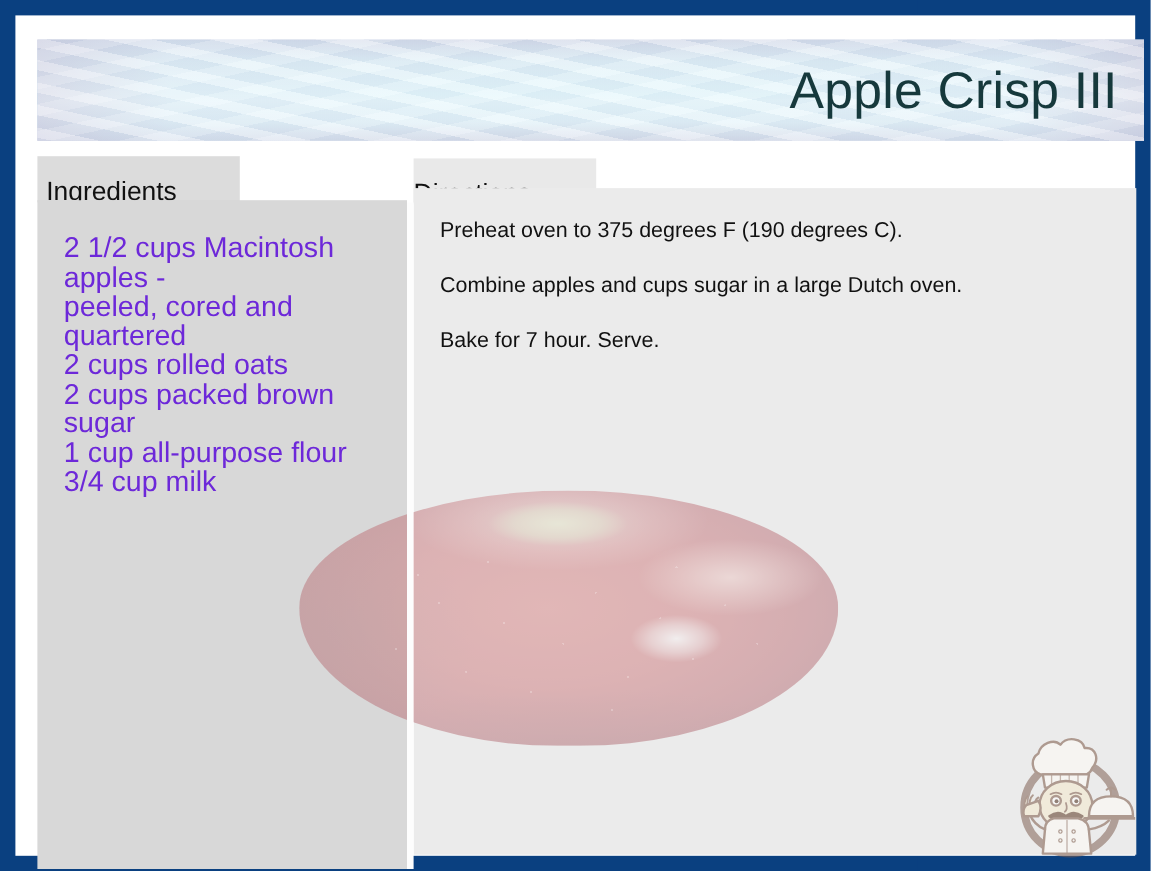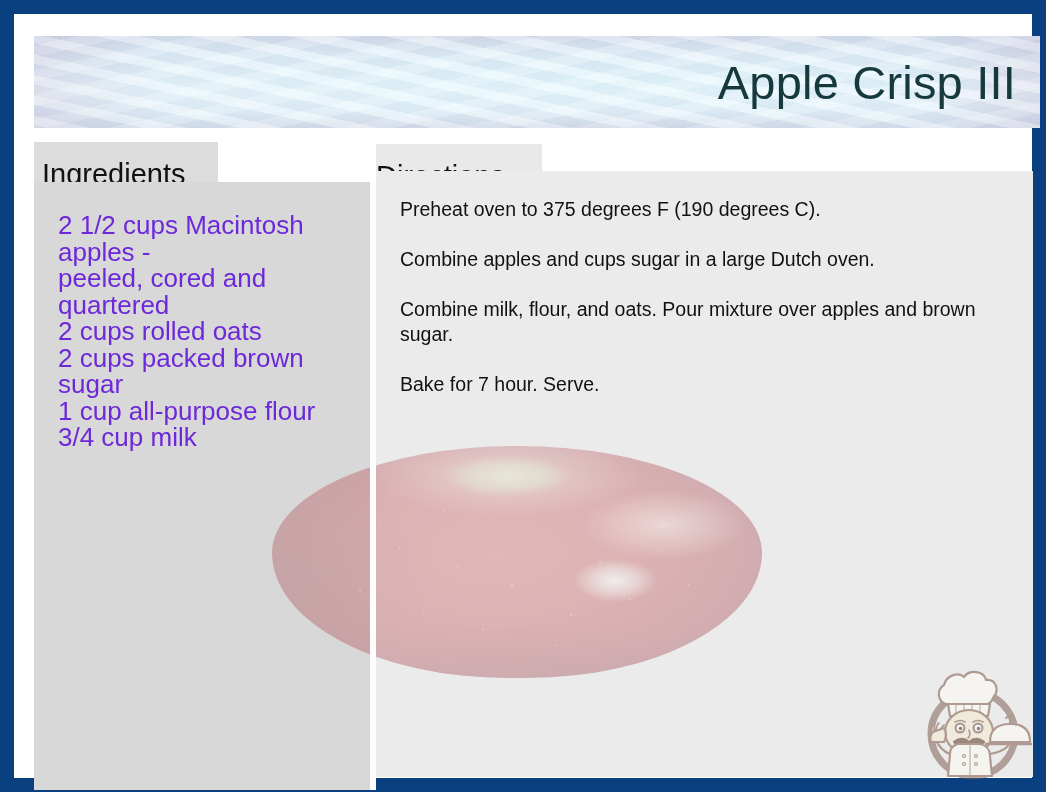--- a/index.html
+++ b/index.html
@@ -54,21 +54,21 @@
     position:absolute; right:24px; top:50%; transform:translateY(-50%);
     font-size:47px; line-height:1; color:#16393c;
     letter-spacing:0.2px; white-space:nowrap;
   }
 
   
   .tab {
     position:absolute; background:#e3e3e3;
     display:flex; align-items:center;
   }
-  .tab span { font-size:29px; color:#111; line-height:1;margin-top:23px; }
+  .tab span { font-size:24px; color:#111; line-height:1;margin-top:23px; }
   #tab-ingredients { left:20px; top:128px; width:184px; height:42px; padding-left:8px; background:#dcdcdc; }
   #tab-directions  { left:362px; top:130px; width:166px; height:42px; background:#e9e9e9; }
 
   
   .panel { position:absolute; }
   #panel-ingredients { left:20px;  top:168px; width:336px; height:608px; background:#d8d8d8; }
   #panel-directions  { left:362px; top:157px; width:657px; height:606px; background:#ebebeb; }
 
   #ingredients-list {
     position:absolute; left:24px; top:30px; width:300px;
@@ -165,21 +165,20 @@
 3/4 cup milk</div>
     </div>
 
     <div class="tab" id="tab-directions">
       <span>Directions</span>
     </div>
     <div class="panel" id="panel-directions">
       <div id="directions-list">
         <p>Preheat oven to 375 degrees F (190 degrees C).</p>
         <p>Combine apples and cups sugar in a large Dutch oven.</p>
-        <p>Combine milk, flour, and oats.  Pour mixture over apples and brown sugar.</p>
         <p>Bake for 7 hour.  Serve.</p>
       </div>
     </div>
 
     <div id="apple-wrap">
       <div id="apple"></div>
       <div id="apple-speckles"></div>
     </div>
     <div id="panel-gap"></div>
 

